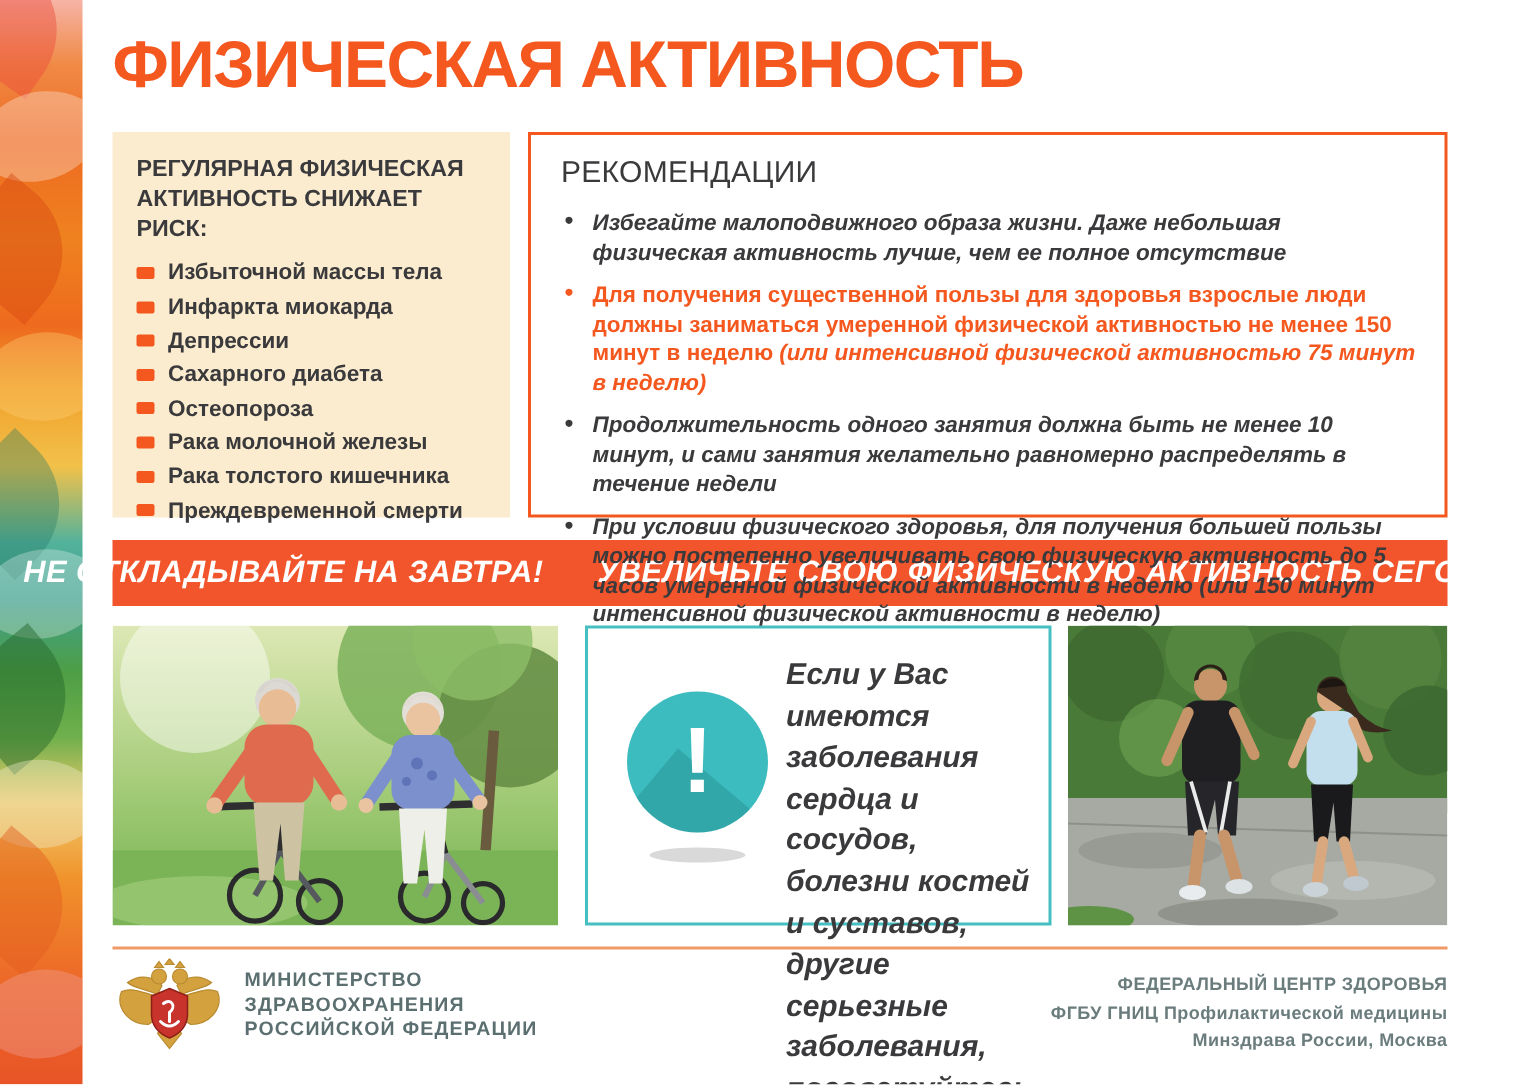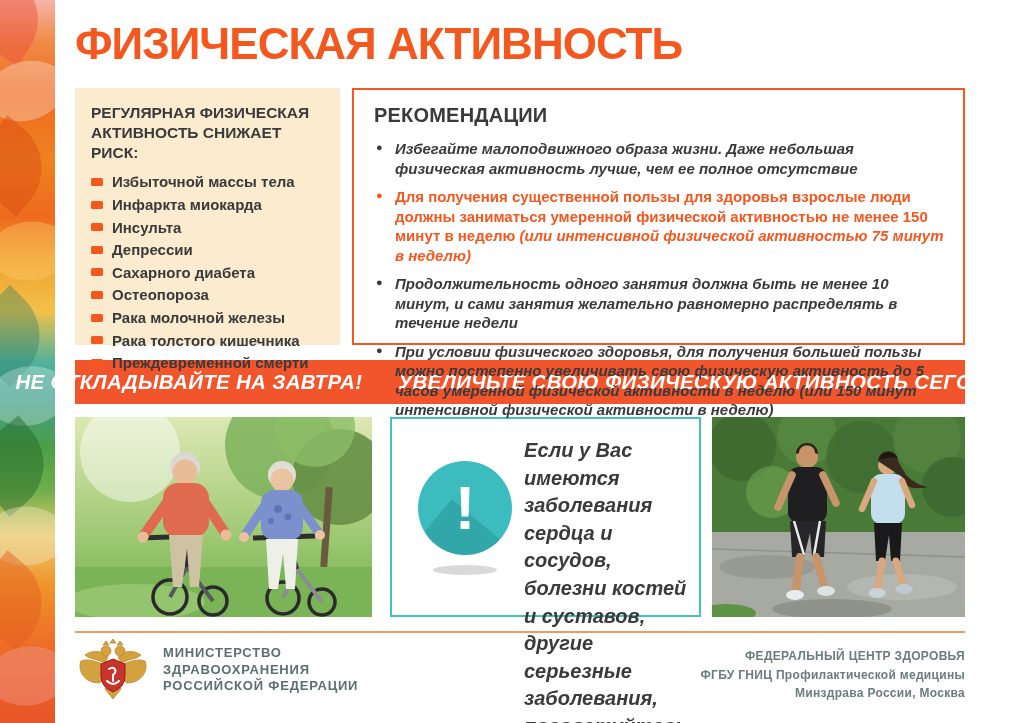--- a/index.html
+++ b/index.html
@@ -34,21 +34,21 @@
   }
   .risk-box h2 { font-size:15.5px; line-height:1.28; font-weight:bold; color:#3A3A3C; margin-bottom:11px; }
   .risk-box ul { list-style:none; }
   .risk-box li { display:flex; align-items:center; font-size:15px; font-weight:bold; margin-bottom:5.6px; }
   .risk-box li .sq { width:12px; height:8px; background:#F4581F; border-radius:1.5px; margin-right:9px; flex-shrink:0; }
 
   .rec-box {
     flex:1; margin-left:12px; border:2px solid #F4581F; background:#fff;
     padding:14px 18px 10px 20px;
   }
-  .rec-box h2 { font-size:20px; font-weight:bold; color:#3A3A3C; margin-bottom:12px; letter-spacing:0.2px; }
+  .rec-box h2 { font-size:20px; font-weight:normal; color:#3A3A3C; margin-bottom:12px; letter-spacing:0.2px; }
   .rec-box ul { list-style:none; }
   .rec-box li { position:relative; padding-left:21px; font-size:15px; line-height:1.3; margin-bottom:9px; font-weight:bold; }
   .rec-box li .dot { position:absolute; left:2px; top:1px; font-size:11px; }
   .rec-box li.dark { color:#3A3A3C; }
   .rec-box li.dark .main, .rec-box li .note { font-style:italic; }
   .rec-box li.orange { color:#F4581F; }
   .rec-box li.orange .main { font-style:normal; }
 
   
   .banner {
@@ -131,24 +131,20 @@
       <aside class="risk-box">
         <h2>РЕГУЛЯРНАЯ ФИЗИЧЕСКАЯ АКТИВНОСТЬ СНИЖАЕТ РИСК:</h2>
         <ul id="risk-list">
             <li>
               <span class="sq"></span>
               <span>Избыточной массы тела</span>
             </li>
             <li>
               <span class="sq"></span>
               <span>Инфаркта миокарда</span>
-            </li>
-            <li>
-              <span class="sq"></span>
-              <span>Инсульта</span>
             </li>
             <li>
               <span class="sq"></span>
               <span>Депрессии</span>
             </li>
             <li>
               <span class="sq"></span>
               <span>Сахарного диабета</span>
             </li>
             <li>

